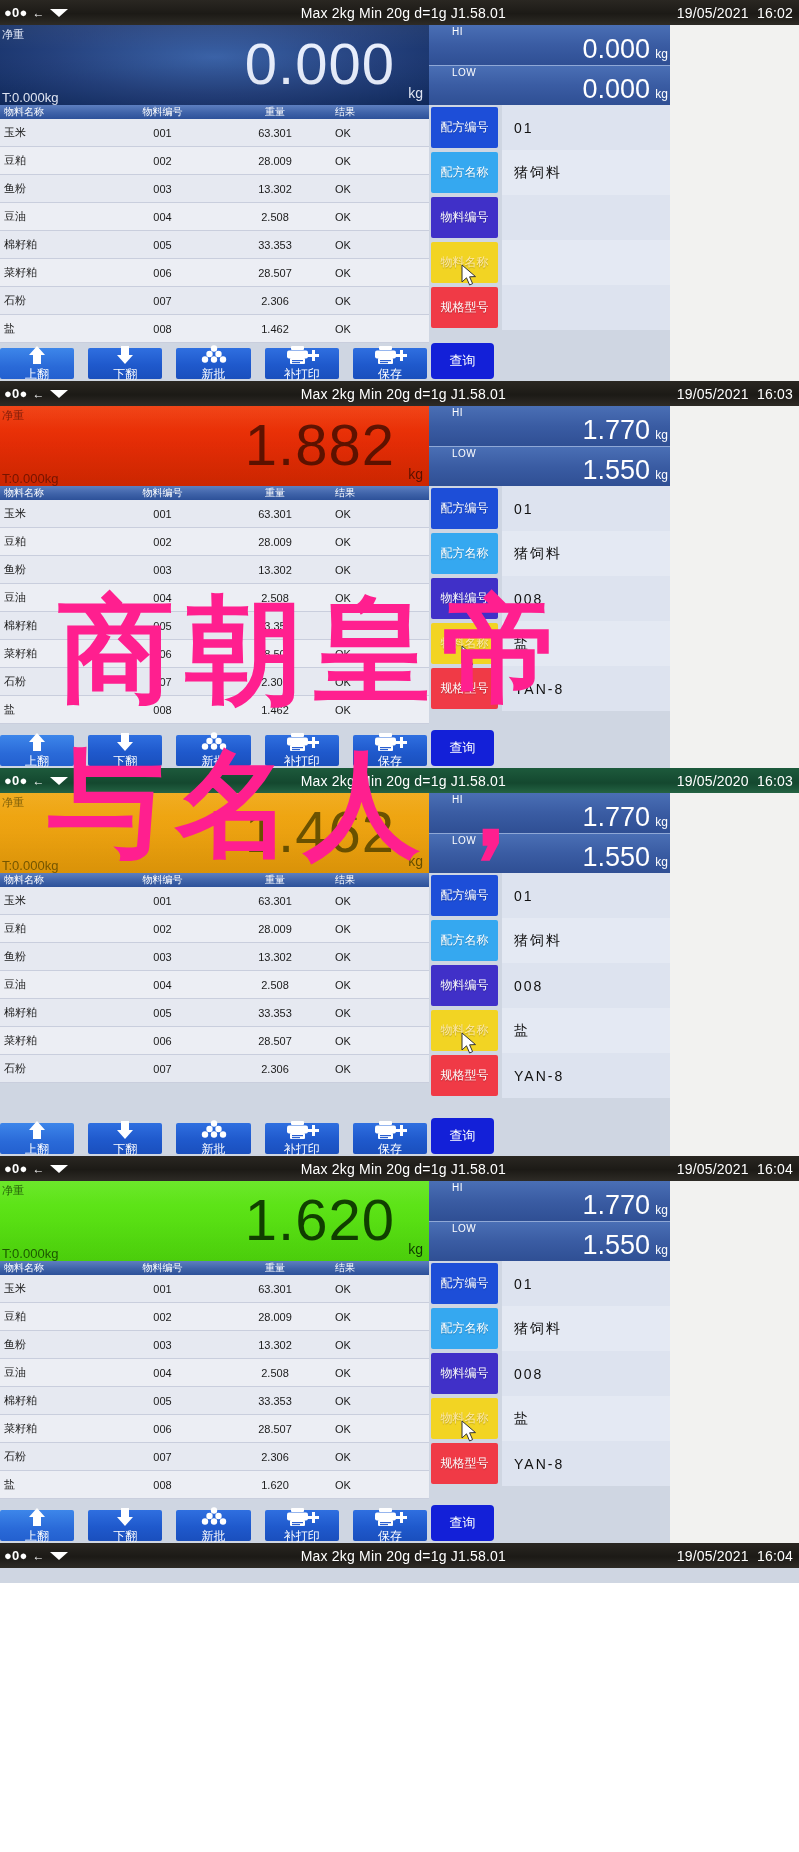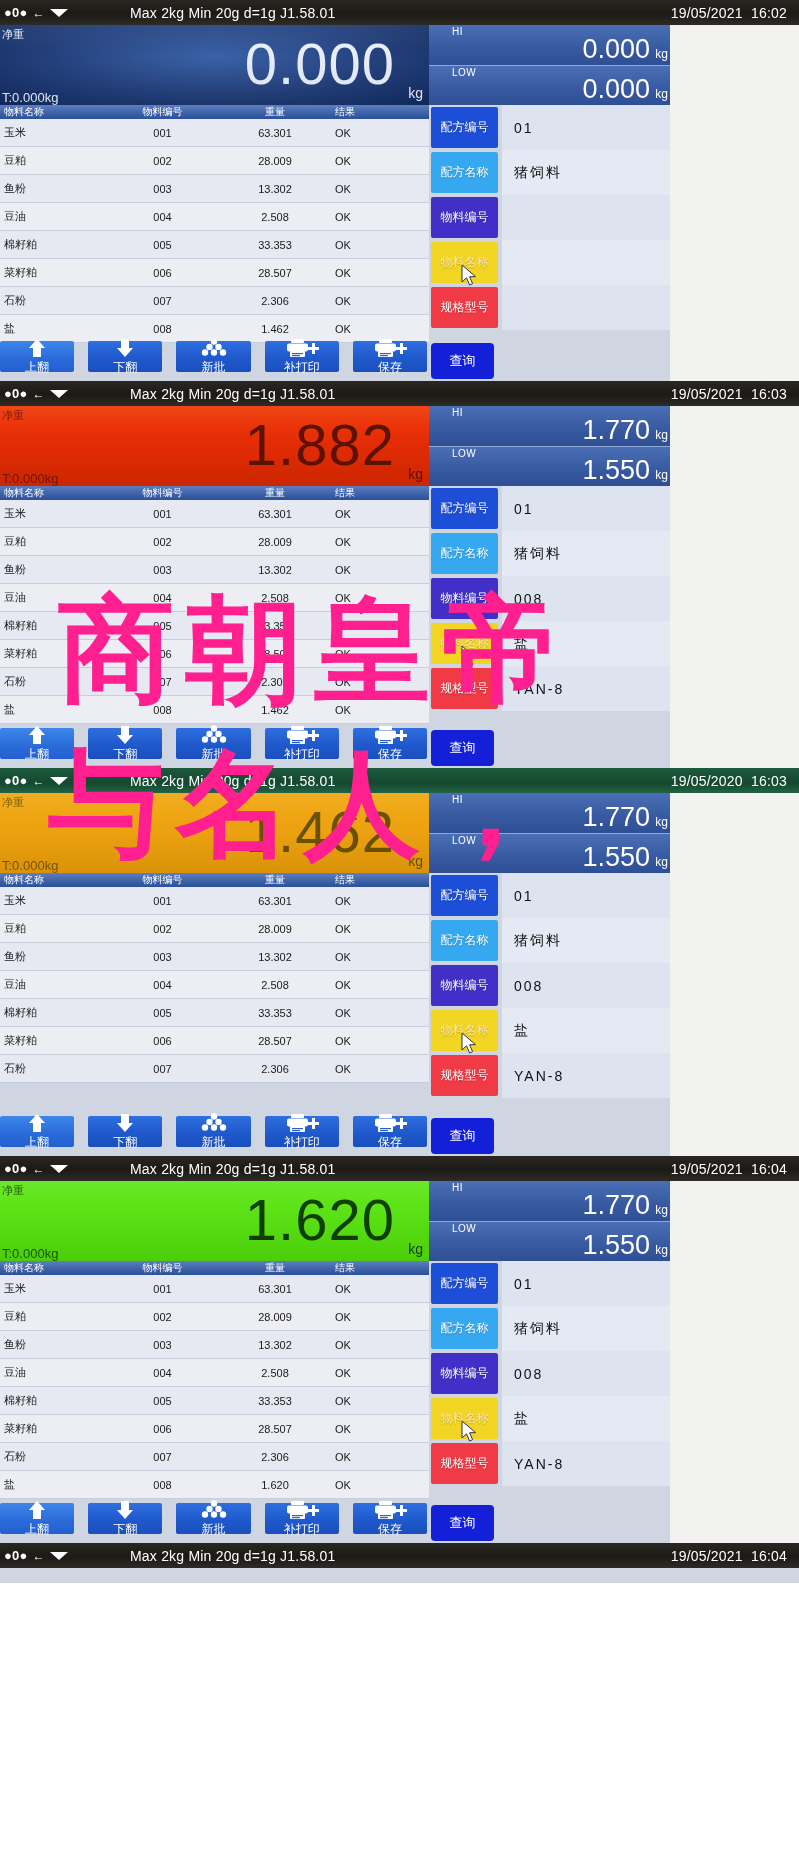--- a/index.html
+++ b/index.html
@@ -15,22 +15,22 @@
 
   
   .statusbar{
     position:absolute; left:0; right:0; top:0; height:25px;
     display:flex; align-items:center; color:#fff;
     font-size:14px; letter-spacing:.2px;
   }
   .sb-dark{ background:linear-gradient(180deg,#2a2722 0%,#1c1a16 55%,#2e2b26 100%); }
   .sb-green{ background:linear-gradient(180deg,#1d5a3c 0%,#14482f 60%,#246343 100%); }
   .sb-icons{ display:flex; align-items:center; gap:5px; padding-left:4px; width:130px; }
-  .sb-mid{ flex:1; white-space:nowrap; }
-  .sb-right{ padding-right:12px; white-space:nowrap; }
+  .sb-mid{ flex:1; text-align:center; white-space:nowrap; }
+  .sb-right{ padding-right:6px; white-space:nowrap; }
   .ic-zero{ font-size:13px; font-weight:bold; }
   .ic-arrow{ font-size:12px; }
   .ic-tri{ width:0;height:0;border-left:9px solid transparent;border-right:9px solid transparent;border-top:8px solid #fff; }
 
   
   .display{ position:absolute; left:0; top:25px; height:80px; width:429px; overflow:hidden; }
   .d-blue{ background:radial-gradient(ellipse at 50% 40%, #3b63a8 0%, #24407c 55%, #102a5e 100%); }
   .d-red{ background:linear-gradient(180deg,#f03a0a 0%,#e62d06 45%,#d62800 100%); }
   .d-orange{ background:linear-gradient(180deg,#f0a814 0%,#eea310 50%,#e59a08 100%); }
   .d-green{ background:linear-gradient(180deg,#63e61e 0%,#59e213 50%,#4fd80c 100%); }
@@ -93,21 +93,21 @@
   .k-green{ background:#1d4ed8; }
   .k-blue{ background:#35a8f0; }
   .k-indigo{ background:#4030c8; }
   .k-yellow{ background:#f2d423; color:#ffe9a8; }
   .k-red{ background:#f03a46; }
   .fval{ flex:1; background:#dde3ef; display:flex; align-items:center;
          padding-left:12px; font-size:14px; color:#111; letter-spacing:2px; }
   .frow:nth-child(even) .fval{ background:#e4e9f3; }
 
   
-  .keybar{ position:absolute; left:0; bottom:9px; width:429px; height:31px; display:flex;gap:12px; }
+  .keybar{ position:absolute; left:0; bottom:2px; width:429px; height:31px; display:flex;gap:12px; }
   .key{
     flex:1; margin-right:2px;
     background:linear-gradient(180deg,#2f6fe0 0%,#1f59cc 55%,#1a4fbd 100%);
     color:#fff; display:flex; flex-direction:column; align-items:center;
     justify-content:center; gap:1px; font-size:12px; border-radius:2px;
   }
   .key:first-child{ background:linear-gradient(180deg,#3d86ea 0%,#2a6ad8 60%,#2360cf 100%); }
   .key svg{ display:block; }
   .query{
     position:absolute; left:431px; bottom:2px; width:63px; height:36px;

